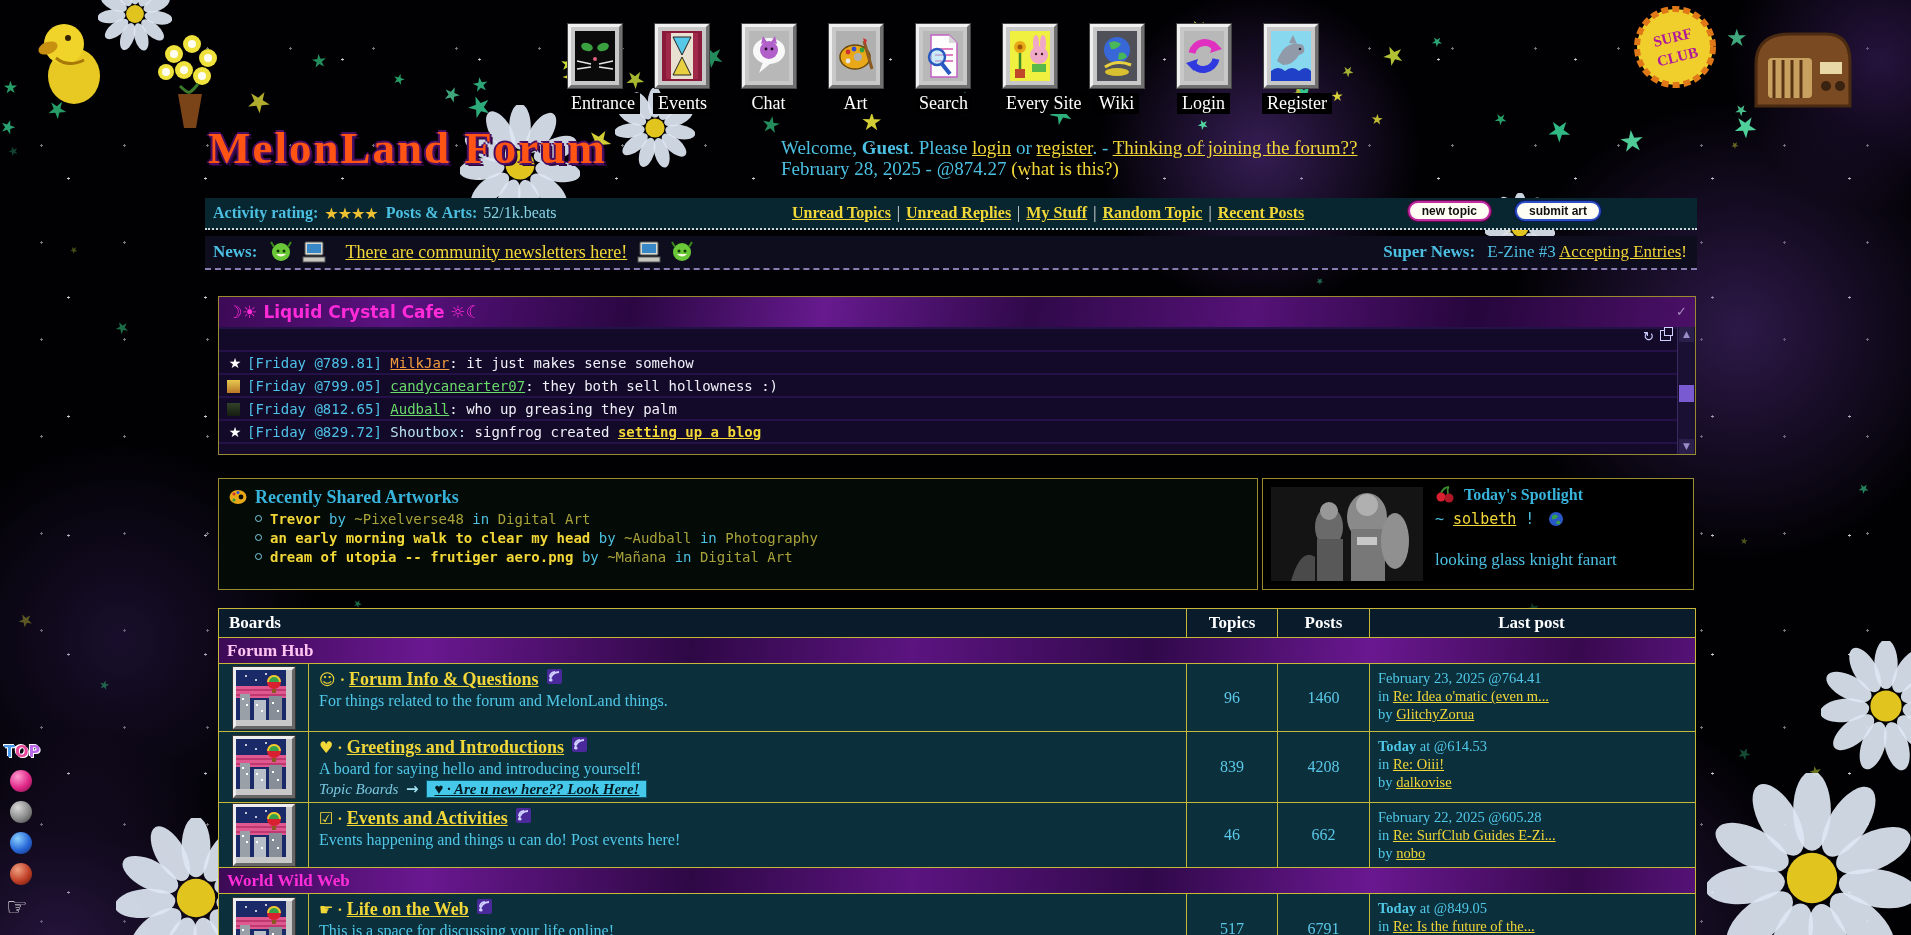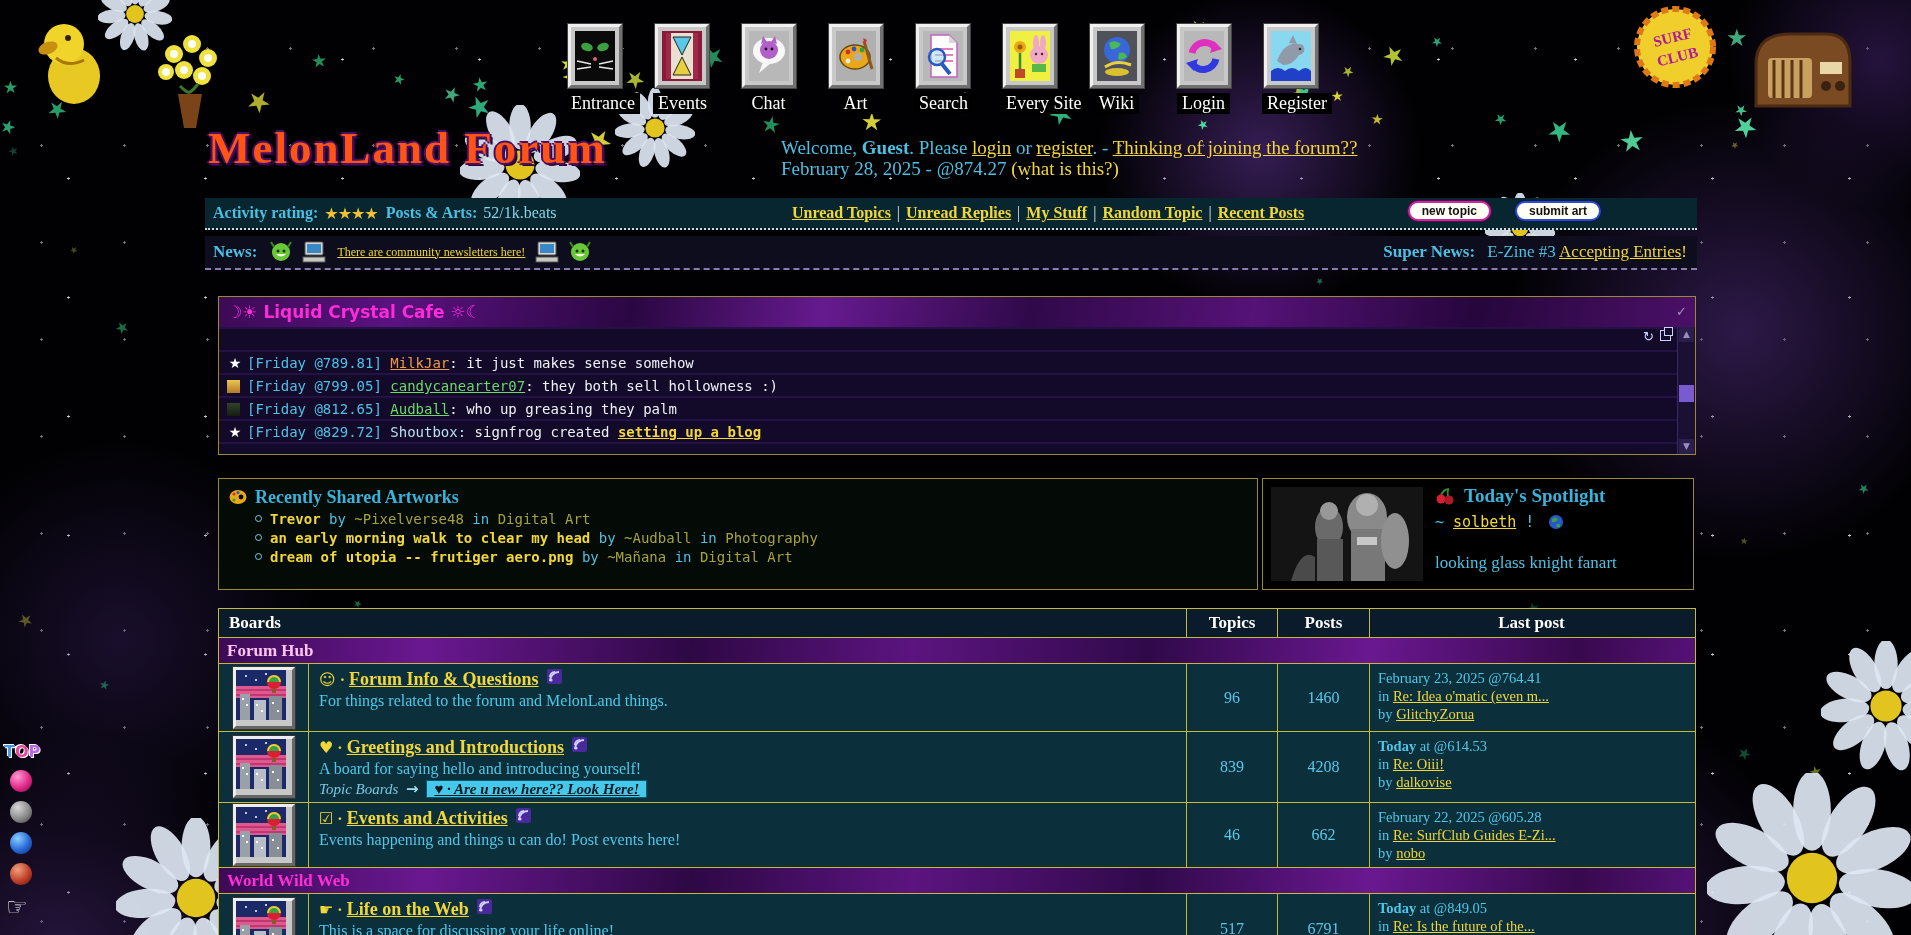--- a/index.html
+++ b/index.html
@@ -88,21 +88,21 @@
   #arts{left:218px;top:478px;width:1038px;height:110px;background:#040a05;border:1px solid #9a8c2e;}
   #arts h3{margin:8px 0 0 10px;font-size:18px;color:#38b4dc;}
   .art-item{margin:3px 0 0 36px;font-family:"DejaVu Sans Mono",monospace;font-size:14px;}
   .bullet{display:inline-block;width:5px;height:5px;border:1px solid #7ad0e8;border-radius:50%;margin-right:8px;vertical-align:2px;}
   .a-title{color:#f2d738;font-weight:bold;cursor:pointer;}
   .a-conn{color:#4cc0e2;}
   .a-meta{color:#a8a23c;}
   #spot{left:1262px;top:478px;width:430px;height:110px;background:#000;border:1px solid #9a8c2e;}
   #spot-img{position:absolute;left:8px;top:8px;}
   #spot-text{position:absolute;left:172px;top:6px;}
-  #spot h3{display:inline;font-size:19px;color:#38b4dc;}
+  #spot h3{display:inline;font-size:16px;color:#38b4dc;}
   #spot .uline{font-family:"DejaVu Sans Mono",monospace;font-size:15px;color:#4cc0e2;margin-top:6px;}
   #spot .cap{font-size:17px;color:#4cc0e2;margin-top:22px;}
 
   
   #btable{left:218px;top:608px;width:1476px;border:1px solid #c7b838;background:#0c2f3c;}
   .thead,.trow{display:grid;grid-template-columns:90px 878px 91px 92px 323px;}
   .thead{height:28px;background:#0a1b2c;border-bottom:1px solid #c7b838;}
   .thead .tc{color:#fff;font-weight:bold;font-size:17px;display:flex;align-items:center;}
   .h-boards{grid-column:1/3;padding-left:10px;}
   .h-c{justify-content:center;}
@@ -354,21 +354,21 @@
         <path d="M4 6 L1 1 M18 6 L21 1" stroke="#3a8a1a" stroke-width="2"></path>
         <circle cx="8" cy="10" r="1.5" fill="#103a00"></circle>
         <circle cx="14" cy="10" r="1.5" fill="#103a00"></circle>
         <path d="M6 13 Q11 18 16 13" fill="#f8f8e0"></path>
       </svg>
     <svg class="ic" width="24" height="22" viewBox="0 0 24 22">
         <rect x="3" y="1" width="18" height="13" rx="1" fill="#d8d8d0" stroke="#555"></rect>
         <rect x="5" y="3" width="14" height="9" fill="#3888c8"></rect>
         <rect x="1" y="16" width="22" height="5" fill="#c8c8c0" stroke="#555"></rect>
       </svg>
-    <a class="ylink" style="margin-left:6px;font-size:12px">There are community newsletters here!</a>
+    <a class="ylink" style="margin-left:14px;font-size:18px">There are community newsletters here!</a>
     <svg class="ic" style="margin-left:10px" width="24" height="22" viewBox="0 0 24 22">
         <rect x="3" y="1" width="18" height="13" rx="1" fill="#d8d8d0" stroke="#555"></rect>
         <rect x="5" y="3" width="14" height="9" fill="#3888c8"></rect>
         <rect x="1" y="16" width="22" height="5" fill="#c8c8c0" stroke="#555"></rect>
       </svg>
     <svg class="ic" width="22" height="22" viewBox="0 0 22 22">
         <circle cx="11" cy="11" r="9" fill="#6ac838"></circle>
         <path d="M4 6 L1 1 M18 6 L21 1" stroke="#3a8a1a" stroke-width="2"></path>
         <circle cx="8" cy="10" r="1.5" fill="#103a00"></circle>
         <circle cx="14" cy="10" r="1.5" fill="#103a00"></circle>

